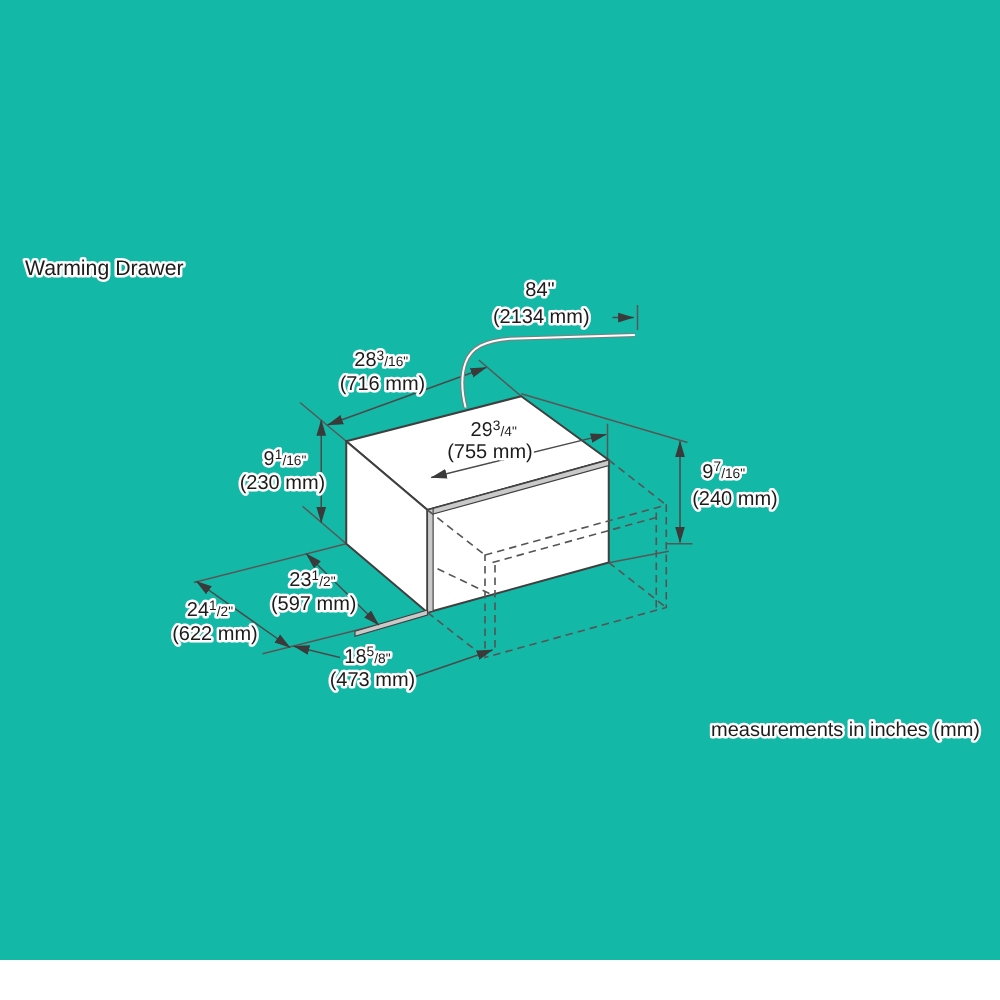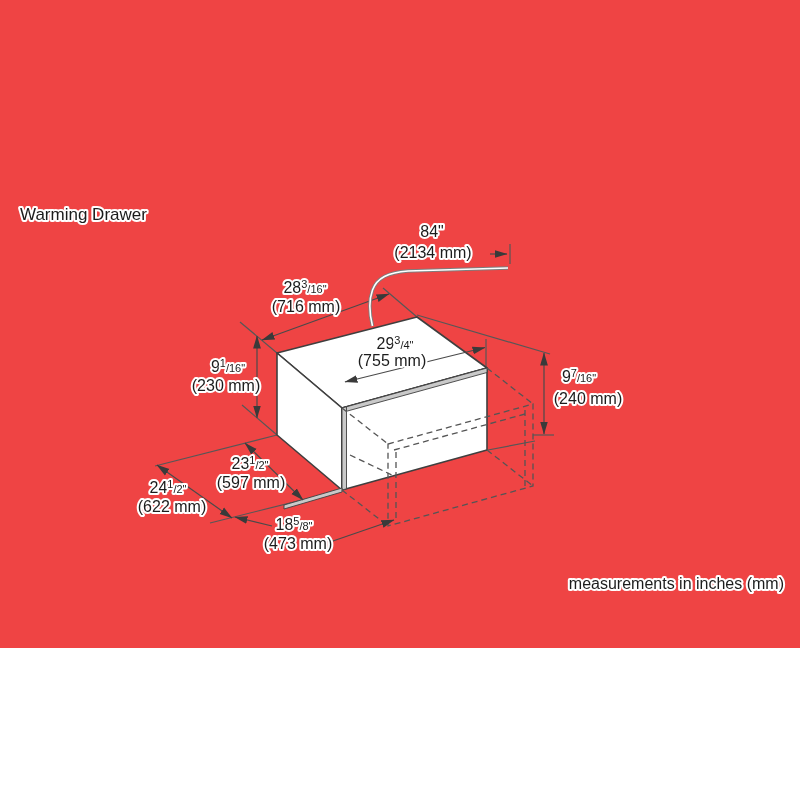--- a/index.html
+++ b/index.html
@@ -1,16 +1,16 @@
 <!DOCTYPE html>
 <html><head>
 <meta charset="utf-8">
 <style>
   html,body{margin:0;padding:0;background:#ffffff;}
-  .stage{position:relative;width:800px;height:648px;background:#ef4444;overflow:hidden;}
+  .stage{position:relative;width:800px;height:768px;background:#14b8a6;overflow:hidden;}
   svg{position:absolute;inset:0;}
   svg text{font-family:"Liberation Sans","DejaVu Sans",sans-serif;fill:#1c1c1c;
            paint-order:stroke;stroke:#ffffff;stroke-width:4px;stroke-linejoin:round;}
   .t-title{font-size:17px;}
   .t-dim{font-size:16px;text-anchor:middle;}
   .t-foot{font-size:16px;text-anchor:end;}
   .fr{font-size:11px;}
   .face{fill:#ffffff;stroke:#3f3f3f;stroke-width:1.6;stroke-linejoin:round;}
   .band{fill:#c9c9c9;stroke:#3f3f3f;stroke-width:0.9;}
   .dash{stroke:#555;stroke-width:1.3;fill:none;stroke-dasharray:6 4;}

